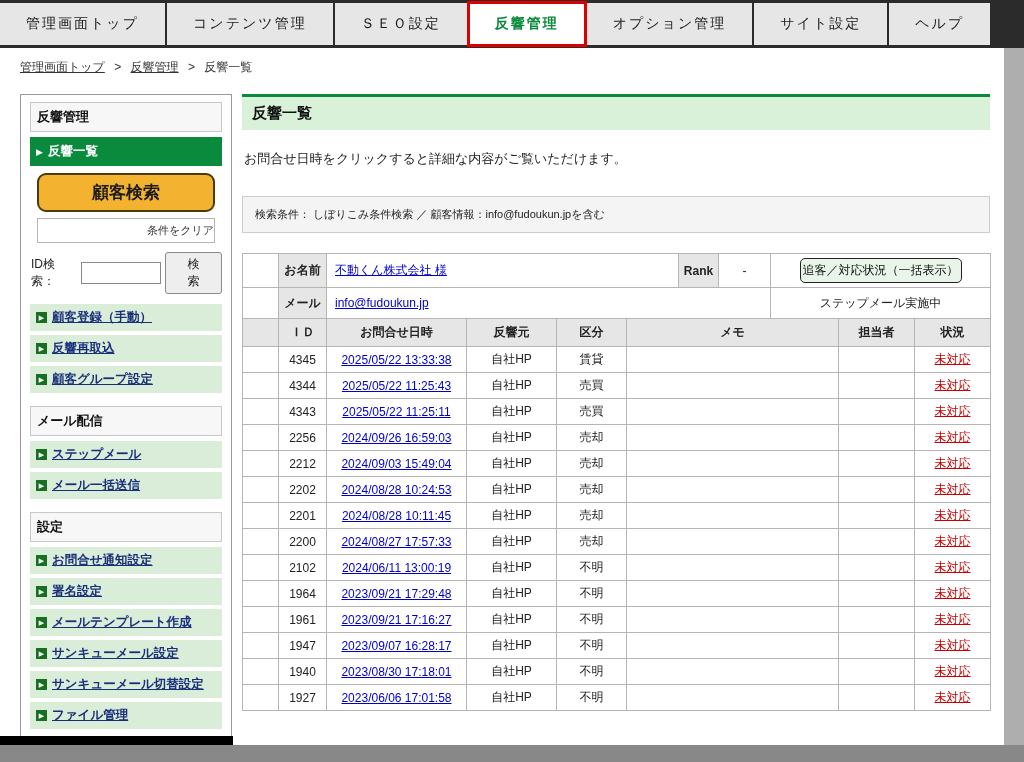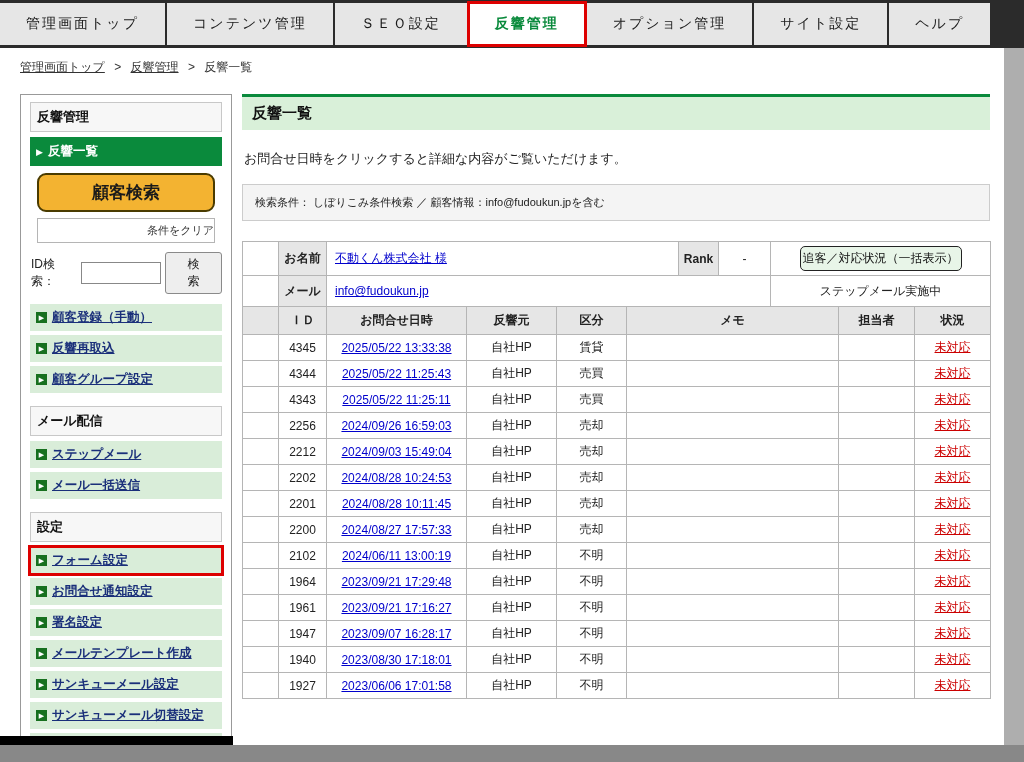--- a/index.html
+++ b/index.html
@@ -78,21 +78,21 @@
     font-size:7px; line-height:11px; text-align:center; display:inline-block;
   }
   .side-item a { color:#1a2f7a; font-size:12.5px; font-weight:bold; text-decoration:underline; }
   
   .main { width:748px; flex:0 0 748px; }
   .page-title {
     border-top:3px solid #0a8a3c; background:#d9f0d9;
     font-size:15px; font-weight:bold; color:#111;
     padding:7px 10px;
   }
-  .desc { font-size:13px; margin:20px 2px 16px; color:#222; }
+  .desc { font-size:13px; margin:20px 2px 28px; color:#222; }
   .search-summary {
     background:#f4f4f4; border:1px solid #ccc;
     font-size:11px; line-height:1.75; padding:8px 12px; margin-bottom:20px;
   }
   
   table { border-collapse:collapse; width:748px; table-layout:fixed; font-size:12px;margin-top:12px; }
   td, th { border:1px solid #b5b5b5; padding:4px 4px; overflow:hidden; white-space:nowrap; }
   .gray-cell { background:#e6e6e6; font-weight:bold; text-align:center; }
   .cust-table td { height:31px; }
   .name-cell, .mail-cell { text-align:left; padding-left:8px; }
@@ -197,24 +197,20 @@
               <span class="sq-icon">▶</span>
               <a>メール一括送信</a>
             </div>
           </div>
       </div>
 
       <div class="side-section">
         <div class="side-header">設定</div>
         <div>
 
-            <div class="side-item annotated">
-              <span class="sq-icon">▶</span>
-              <a>フォーム設定</a>
-            </div>
 
             <div class="side-item">
               <span class="sq-icon">▶</span>
               <a>お問合せ通知設定</a>
             </div>
 
             <div class="side-item">
               <span class="sq-icon">▶</span>
               <a>署名設定</a>
             </div>

